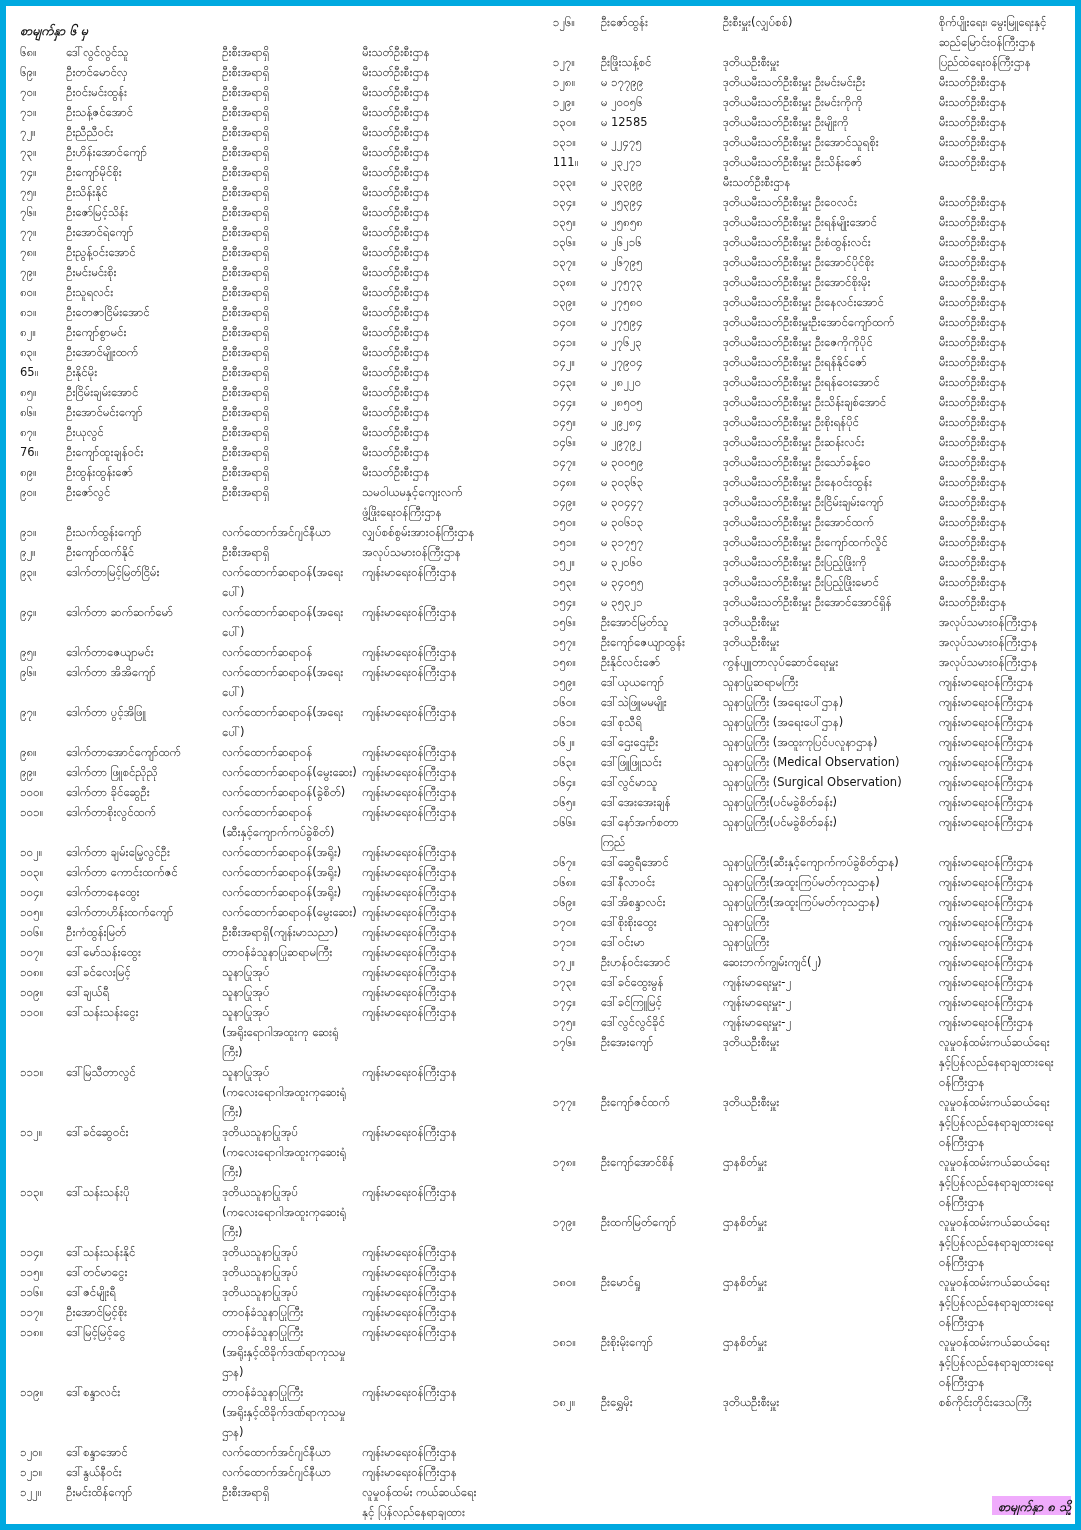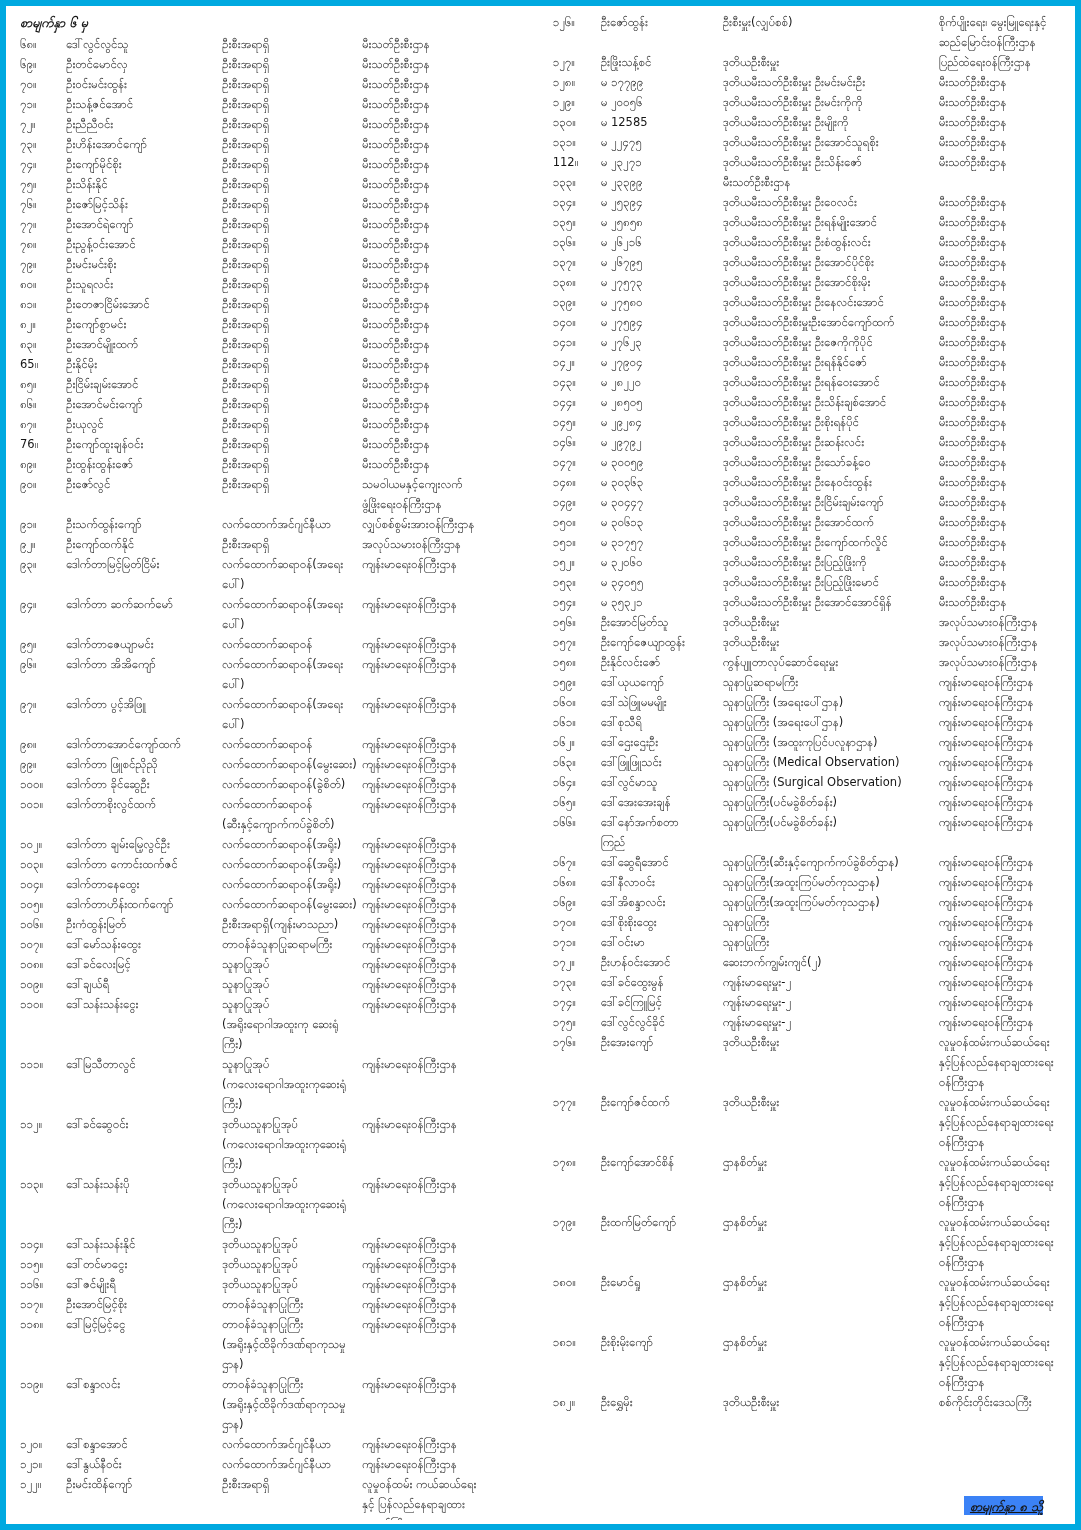--- a/index.html
+++ b/index.html
@@ -4,24 +4,24 @@
 <style>
   html,body{margin:0;padding:0;background:#e8f6fd;}
   .page{
     width:1081px;height:1530px;box-sizing:border-box;position:relative;
     background:#ffffff;border:6px solid #00a9e0;overflow:hidden;
     font-family:"DejaVu Sans","Liberation Sans",sans-serif;
     color:#161616;font-size:11.5px;line-height:20px;
   }
   .columns{display:flex;width:100%;height:100%;box-sizing:border-box;padding:6px 8px 4px 14px;}
   .col{box-sizing:border-box;overflow:hidden;}
-  .col-left{width:50.5%;padding-right:8px;}
+  .col-left{width:50.5%;padding-right:8px;margin-top:8px;}
   .col-right{width:49.5%;padding-left:4px;}
   .page-note{font-style:italic;font-weight:bold;font-size:12.5px;line-height:22px;}
-  .footer-note{position:absolute;right:32px;bottom:6px;background:#3b82f6;padding-left:6px;text-decoration:underline;}
+  .footer-note{position:absolute;right:4px;bottom:6px;background:#f0abfc;padding-left:6px;}
   .row{display:grid;column-gap:4px;align-items:start;}
   .col-left .row{grid-template-columns:42px 152px 136px auto;}
   .col-right .row{grid-template-columns:44px 118px 212px auto;}
   .cell{white-space:pre-line;overflow:hidden;}
   .scan-artifact{position:absolute;background:#ffffff;}
   .notch-a{left:28px;top:0;width:78px;height:9px;}
   .notch-b{left:176px;top:0;width:70px;height:7px;}
   .notch-c{right:0;bottom:0;width:116px;height:9px;}
 </style>
 </head>
@@ -404,21 +404,21 @@
           <div class="cell position">ဒုတိယမီးသတ်ဦးစီးမှူး ဦးမျိုးကို</div>
           <div class="cell department">မီးသတ်ဦးစီးဌာန</div>
         </div>
         <div class="row">
           <div class="cell no">၁၃၁။</div>
           <div class="cell name">မ ၂၂၄၇၅</div>
           <div class="cell position">ဒုတိယမီးသတ်ဦးစီးမှူး ဦးအောင်သူရစိုး</div>
           <div class="cell department">မီးသတ်ဦးစီးဌာန</div>
         </div>
         <div class="row">
-          <div class="cell no">112။</div>
+          <div class="cell no">111။</div>
           <div class="cell name">မ ၂၃၂၇၁</div>
           <div class="cell position">ဒုတိယမီးသတ်ဦးစီးမှူး ဦးသိန်းဇော်</div>
           <div class="cell department">မီးသတ်ဦးစီးဌာန</div>
         </div>
         <div class="row">
           <div class="cell no">၁၃၃။</div>
           <div class="cell name">မ ၂၃၃၉၉</div>
           <div class="cell department">မီးသတ်ဦးစီးဌာန</div>
         </div>
         <div class="row">

